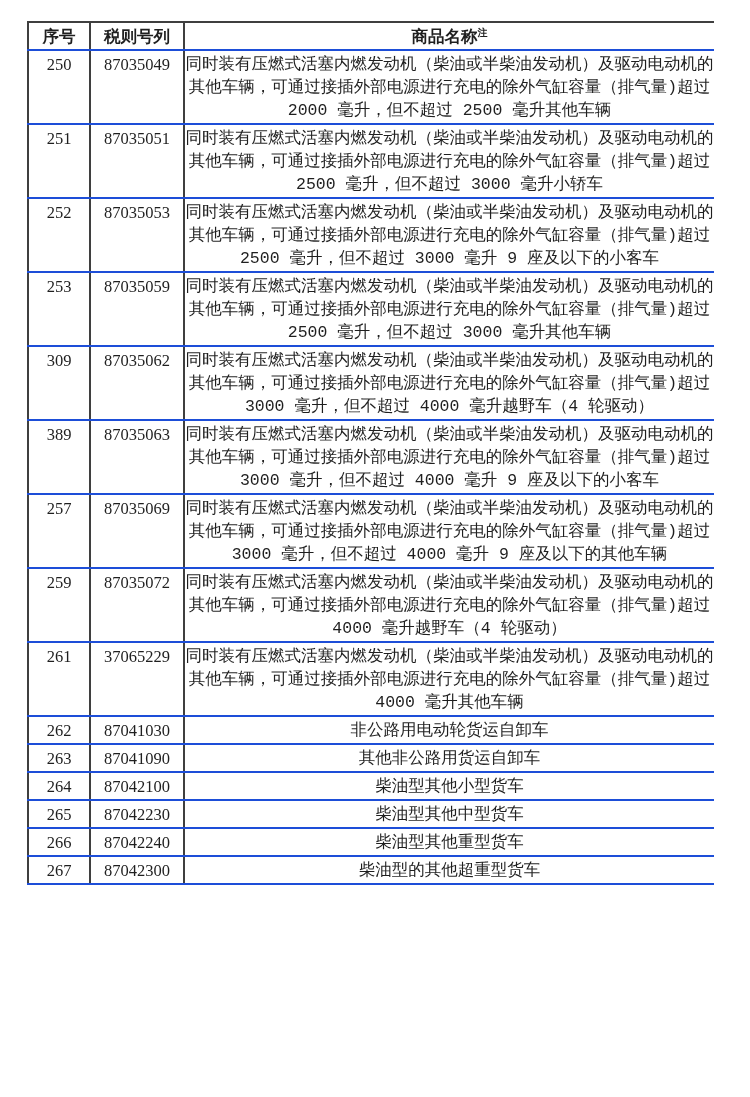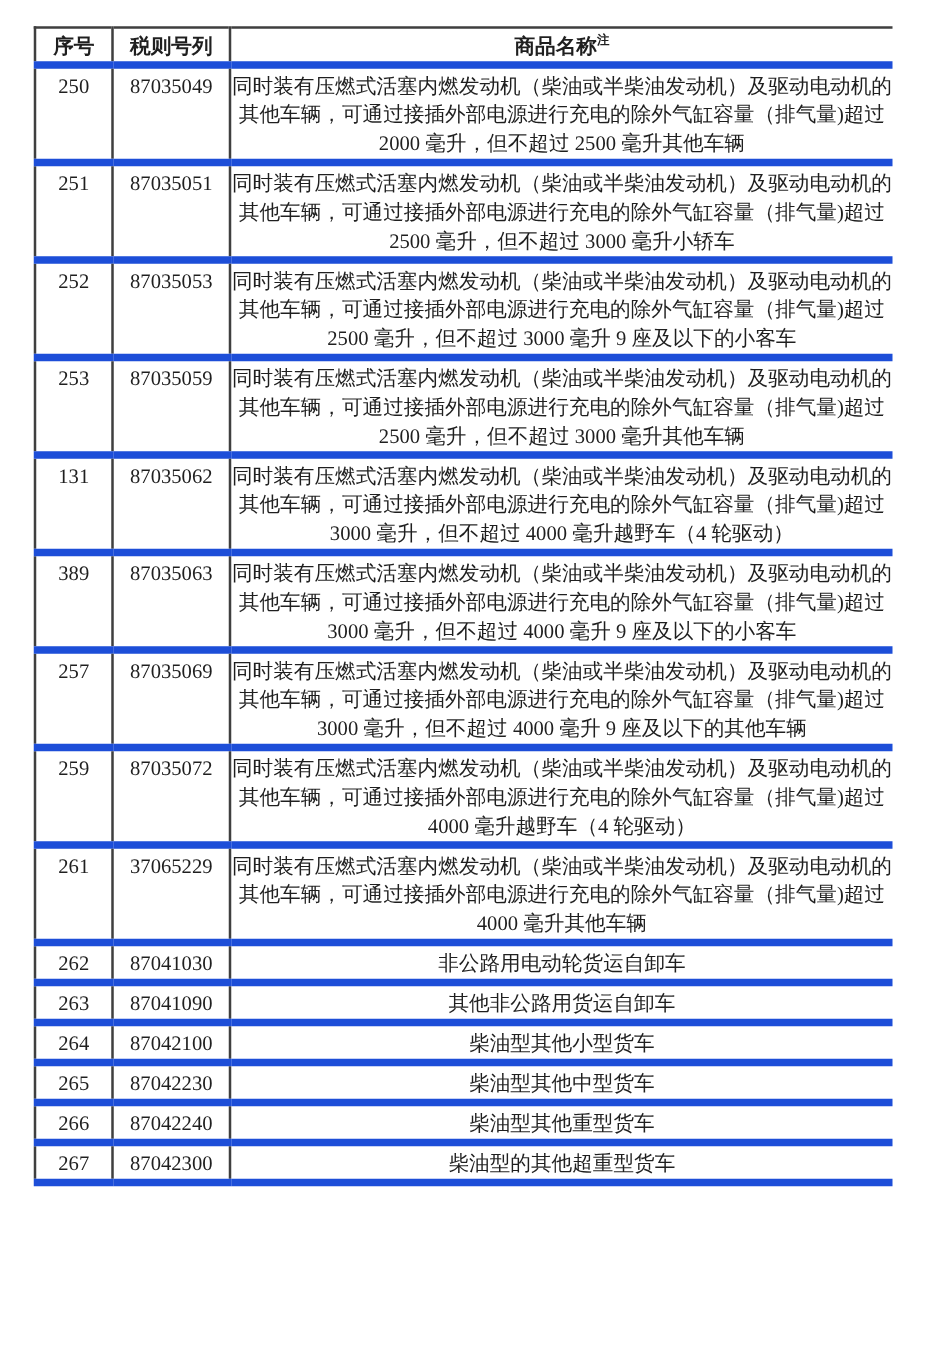--- a/index.html
+++ b/index.html
@@ -22,21 +22,21 @@
     table-layout: fixed;
     width: 686px;
     border-top: 2px solid #3f3f3f;
     border-left: 2px solid #3f3f3f;
   }
   table.tariff col.c-no   { width: 62px; }
   table.tariff col.c-code { width: 94px; }
   table.tariff col.c-desc { width: 530px; }
   table.tariff th,
   table.tariff td {
-    border-bottom: 6px solid #1d4ed8;
+    border-bottom: 2px solid #1d4ed8;
     vertical-align: top;
     font-size: 16.5px;
     line-height: 23px;
     padding: 2px 0 1px 0;
   }
   table.tariff th:nth-child(1),
   table.tariff th:nth-child(2),
   table.tariff td:nth-child(1),
   table.tariff td:nth-child(2) {
     border-right: 2px solid #3f3f3f;
@@ -55,20 +55,21 @@
     text-align: center;
   }
   thead th sup {
     font-size: 10px;
     font-weight: bold;
     vertical-align: super;
     line-height: 0;
   }
   td.desc-cell {
     padding: 2px 20px 1px 9px;
+    font-family: Liberation Mono, monospace;
   }
   tr.tall td { height: 69px; }
   tr.short td { height: 23px; border-radius: 13px; }
 </style>
 </head>
 <body>
 
 <div class="page">
   <table class="tariff">
     <colgroup>
@@ -104,21 +105,21 @@
           <td>252</td>
           <td>87035053</td>
           <td class="desc-cell">同时装有压燃式活塞内燃发动机（柴油或半柴油发动机）及驱动电动机的其他车辆，可通过接插外部电源进行充电的除外气缸容量（排气量)超过 2500 毫升，但不超过 3000 毫升 9 座及以下的小客车</td>
         </tr>
         <tr class="tall">
           <td>253</td>
           <td>87035059</td>
           <td class="desc-cell">同时装有压燃式活塞内燃发动机（柴油或半柴油发动机）及驱动电动机的其他车辆，可通过接插外部电源进行充电的除外气缸容量（排气量)超过 2500 毫升，但不超过 3000 毫升其他车辆</td>
         </tr>
         <tr class="tall">
-          <td>131</td>
+          <td>309</td>
           <td>87035062</td>
           <td class="desc-cell">同时装有压燃式活塞内燃发动机（柴油或半柴油发动机）及驱动电动机的其他车辆，可通过接插外部电源进行充电的除外气缸容量（排气量)超过 3000 毫升，但不超过 4000 毫升越野车（4 轮驱动）</td>
         </tr>
         <tr class="tall">
           <td>389</td>
           <td>87035063</td>
           <td class="desc-cell">同时装有压燃式活塞内燃发动机（柴油或半柴油发动机）及驱动电动机的其他车辆，可通过接插外部电源进行充电的除外气缸容量（排气量)超过 3000 毫升，但不超过 4000 毫升 9 座及以下的小客车</td>
         </tr>
         <tr class="tall">
           <td>257</td>

